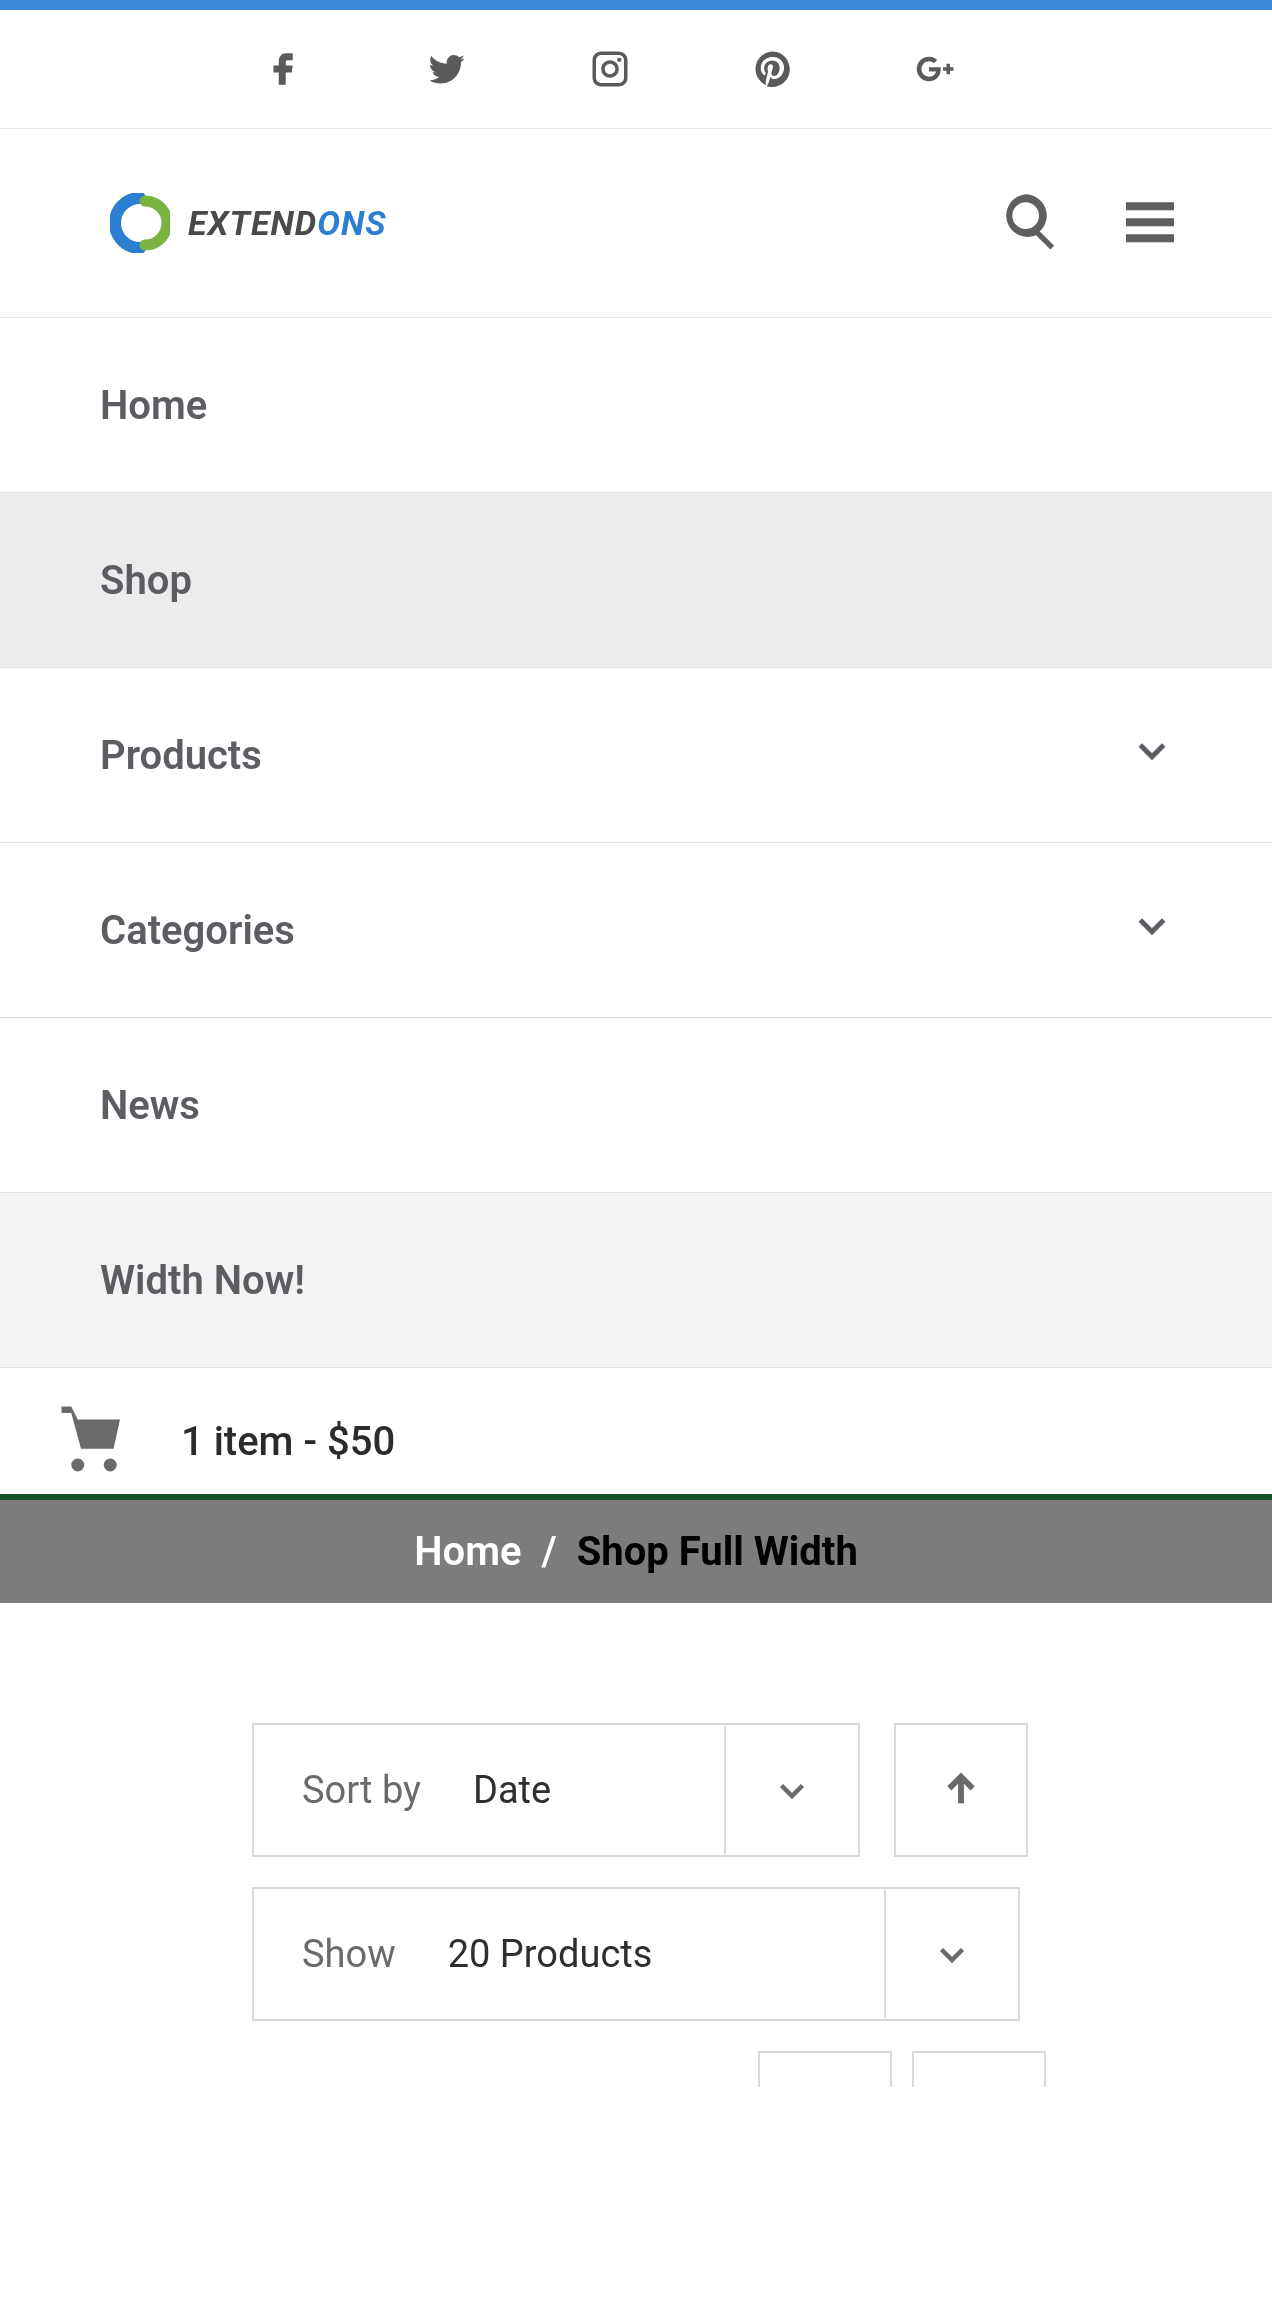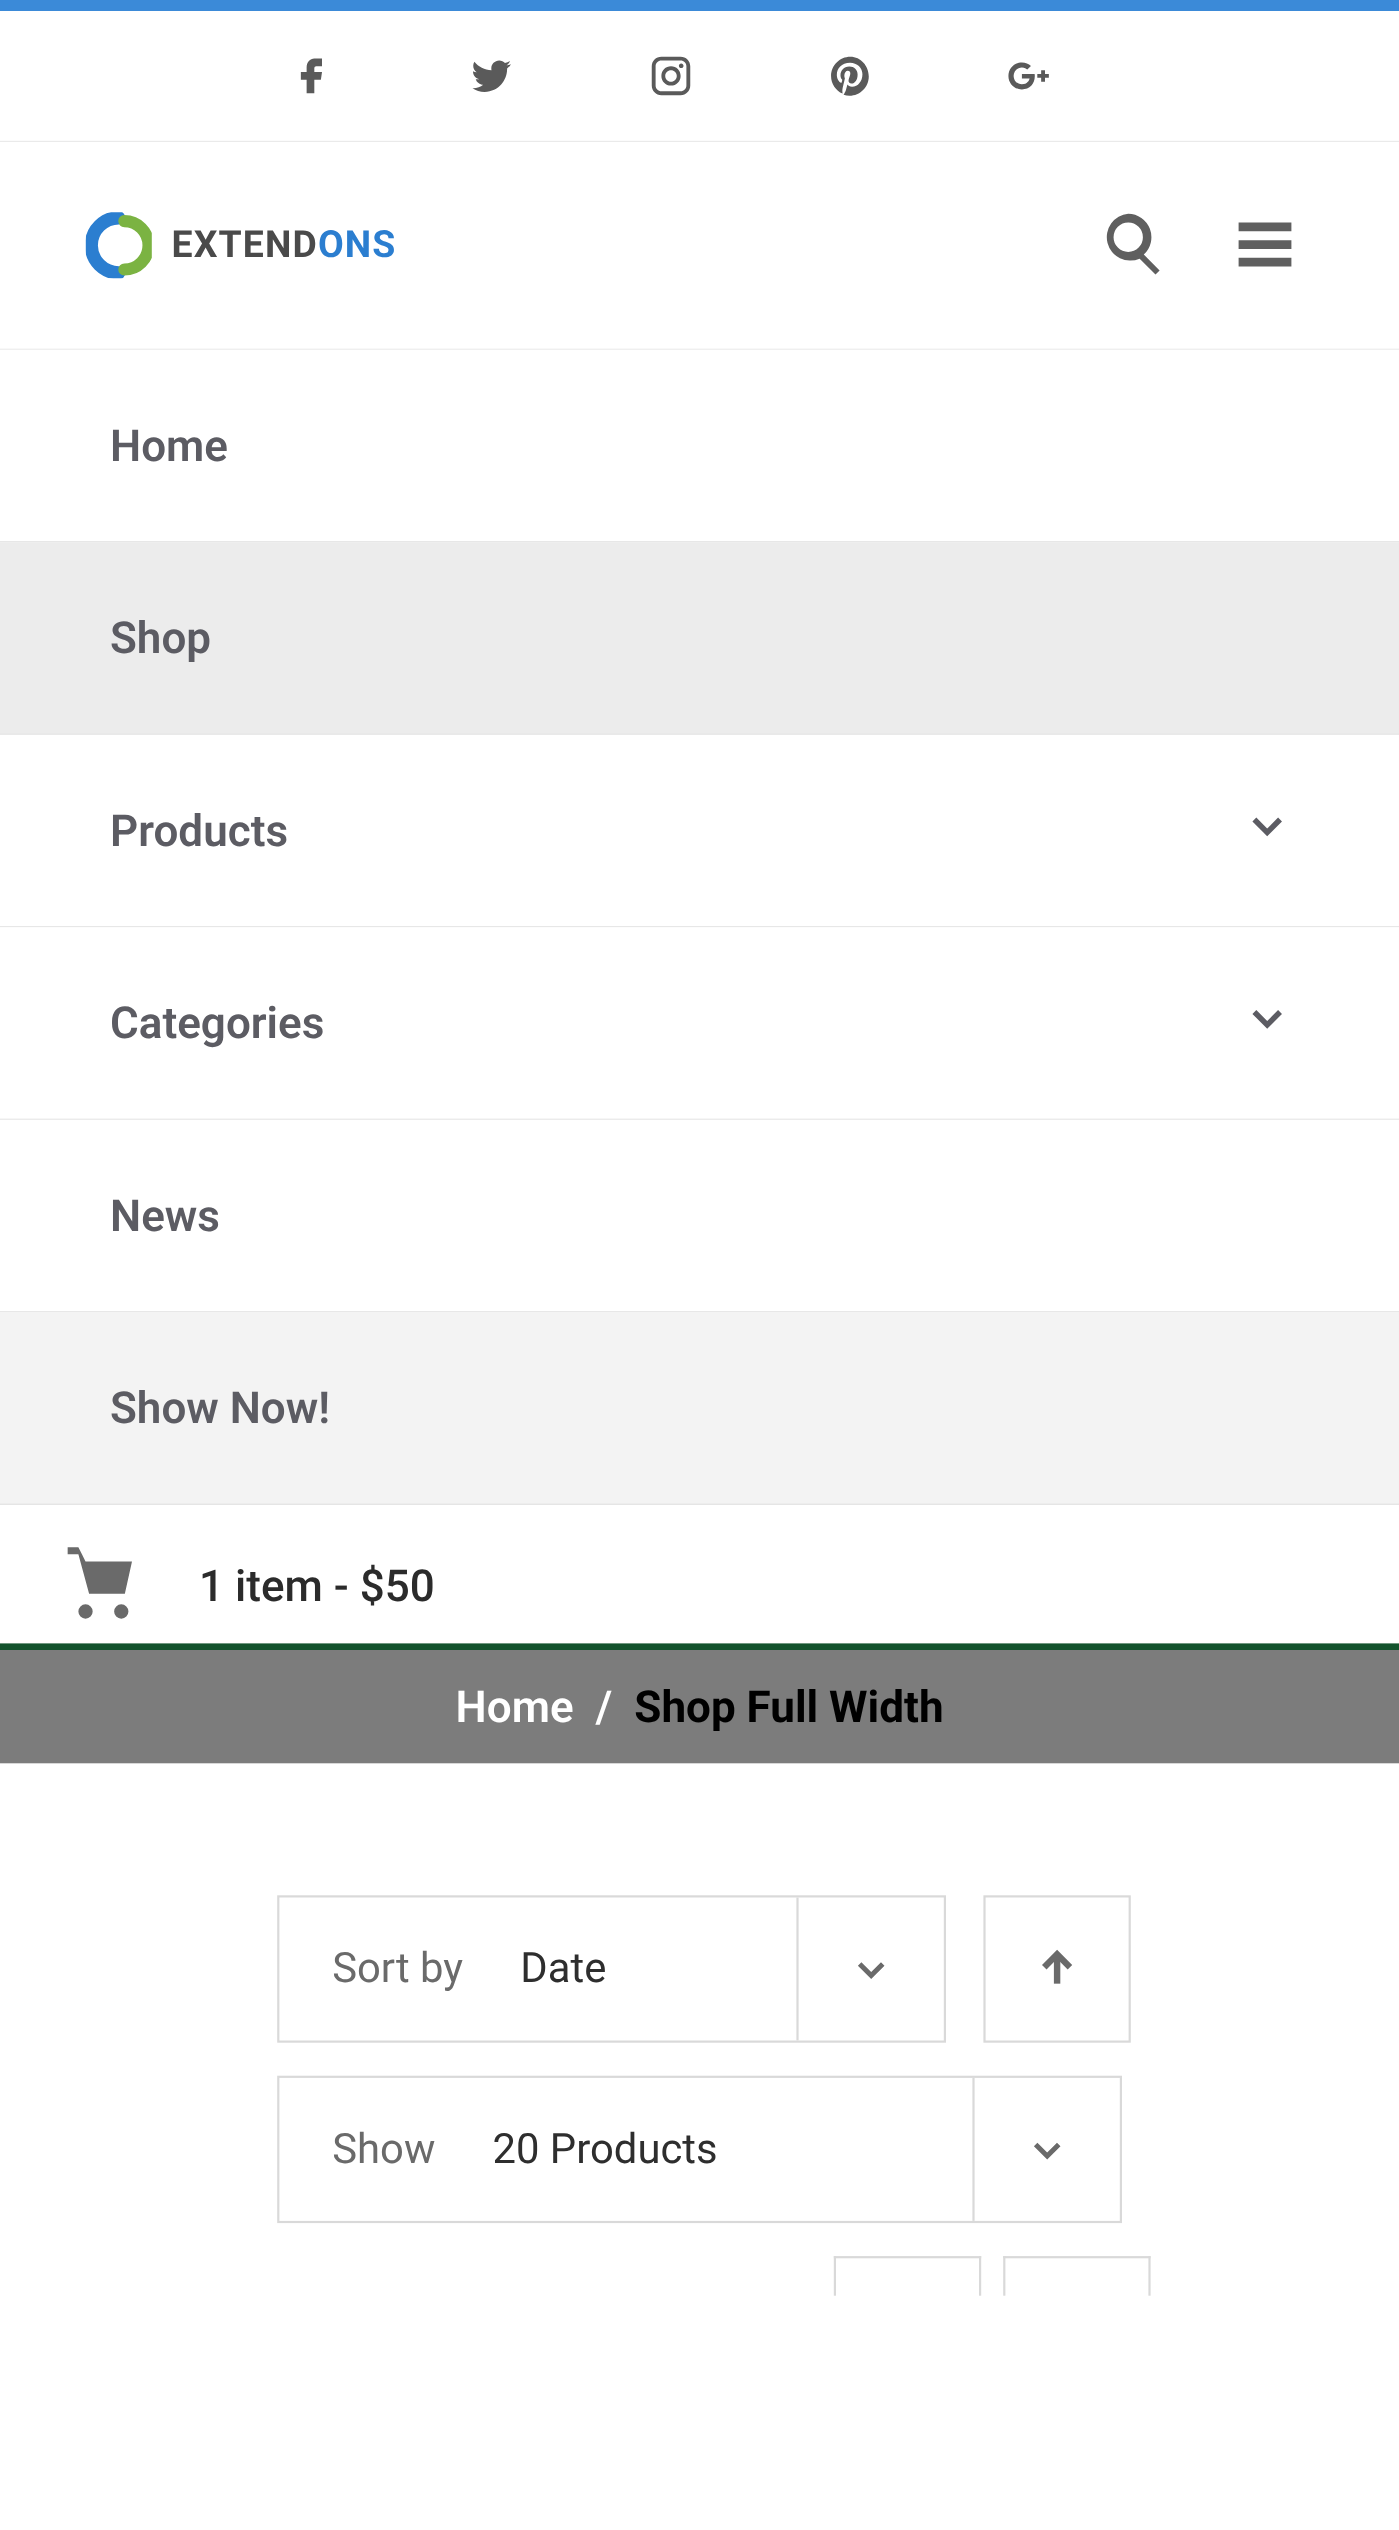--- a/index.html
+++ b/index.html
@@ -26,22 +26,23 @@
     align-items: center;
     justify-content: center;
     width: 48px;
     height: 48px;
   }
   .social-icon svg { width: 42px; height: 42px; fill: currentColor; }
   .header-row {
     display: flex;
     align-items: center;
     justify-content: space-between;
-    padding: 60px 90px 60px 78px;
+    padding: 60px 90px 60px 110px;
     border-bottom: 1px solid #e8e8e8;
+    font-style: italic;
   }
   .logo {
     display: flex;
     align-items: center;
     gap: 18px;
   }
   .logo-mark {
     width: 60px; height: 60px;
   }
   .logo-text {
@@ -240,21 +241,21 @@
     <span class="chevron">
       <svg viewBox="0 0 24 24">
           <polyline points="5,9 12,16 19,9"></polyline>
         </svg>
     </span>
   </div>
   <div class="nav-item">
     <span>News</span>
   </div>
   <div class="nav-item action">
-    <span>Show Now!</span>
+    <span>Width Now!</span>
   </div>
 </nav>
 
 <div class="cart-row">
   <span class="cart-icon">
     <svg viewBox="0 0 24 24">
         <path d="M4 4h2l1 2h13l-2 9H8L5 4H2V2h3l1 2zm3 14a2 2 0 100 4 2 2 0 000-4zm10 0a2 2 0 100 4 2 2 0 000-4z"></path>
       </svg>
   </span>
   <span class="cart-text">1 item - $50</span>

